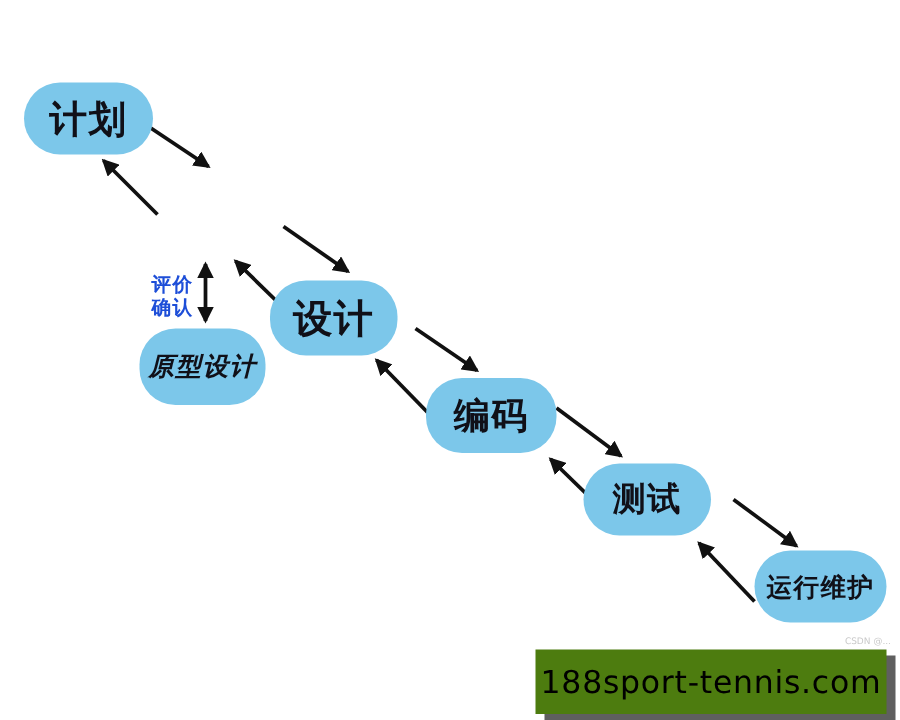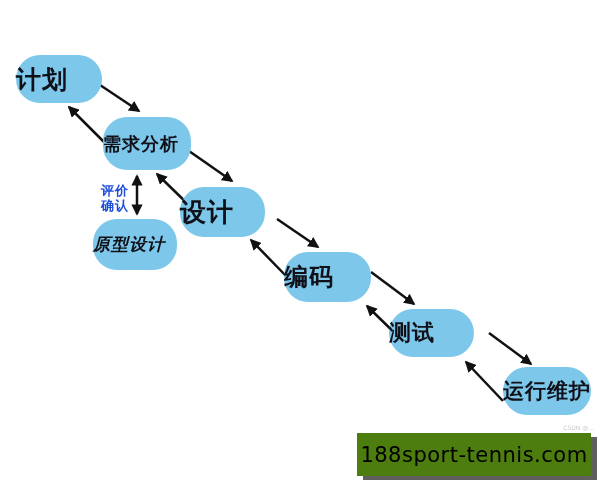--- a/index.html
+++ b/index.html
@@ -8,32 +8,32 @@
     width:600px;height:480px;
     background:#ffffff;
     overflow:hidden;
     font-family:"DejaVu Sans","Liberation Sans",sans-serif;
   }
   .arrow-layer{position:absolute;left:0;top:0;width:600px;height:480px;z-index:1;}
   .node{
     position:absolute;z-index:2;
     background:#7CC7EA;
     border-radius:24px;
-    display:flex;align-items:center;justify-content:flex-start;
+    display:flex;align-items:center;justify-content:center;
     font-weight:bold;color:#101018;
     letter-spacing:1px;
     text-align:center;
   }
   .node-plan        {left:16px; top:55px;  width:86px; height:48px; font-size:25px;}
   .node-requirements{left:103px;top:117px; width:88px; height:53px; font-size:18px;}
   .node-design      {left:180px;top:187px; width:85px; height:50px; font-size:26px;}
   .node-prototype   {left:93px; top:219px; width:84px; height:51px; font-size:17px;font-style:italic;}
   .node-coding      {left:284px;top:252px; width:87px; height:50px; font-size:24px;font-family:Liberation Mono, monospace;}
   .node-testing     {left:389px;top:309px; width:85px; height:48px; font-size:22px;}
-  .node-maintenance {left:503px;top:367px; width:88px; height:48px; font-size:21px;}
+  .node-maintenance {left:503px;top:367px; width:88px; height:48px; font-size:17px;}
   .edge-label{
     position:absolute;z-index:2;
     left:101px;top:183px;
     font-size:13px;font-weight:bold;color:#1d4ed8;
     line-height:15px;letter-spacing:1px;
   }
   .banner{
     position:absolute;z-index:3;
     left:357px;top:433px;width:234px;height:43px;
     background:#4d7c0f;
@@ -69,23 +69,20 @@
     <line x1="371" y1="272" x2="414" y2="304" stroke="#111" stroke-width="2.5" marker-end="url(#ah)"></line>
     <line x1="404" y1="342" x2="367" y2="306" stroke="#111" stroke-width="2.5" marker-end="url(#ah)"></line>
     <line x1="489" y1="333" x2="531" y2="364" stroke="#111" stroke-width="2.5" marker-end="url(#ah)"></line>
     <line x1="503" y1="401" x2="466" y2="362" stroke="#111" stroke-width="2.5" marker-end="url(#ah)"></line>
   </svg>
 
   <div class="node node-plan">
     <span>计划</span>
   </div>
 
-  <div class="node node-requirements">
-    <span>需求分析</span>
-  </div>
 
   <div class="node node-design">
     <span>设计</span>
   </div>
 
   <div class="node node-prototype">
     <span>原型设计</span>
   </div>
 
   <div class="node node-coding">

